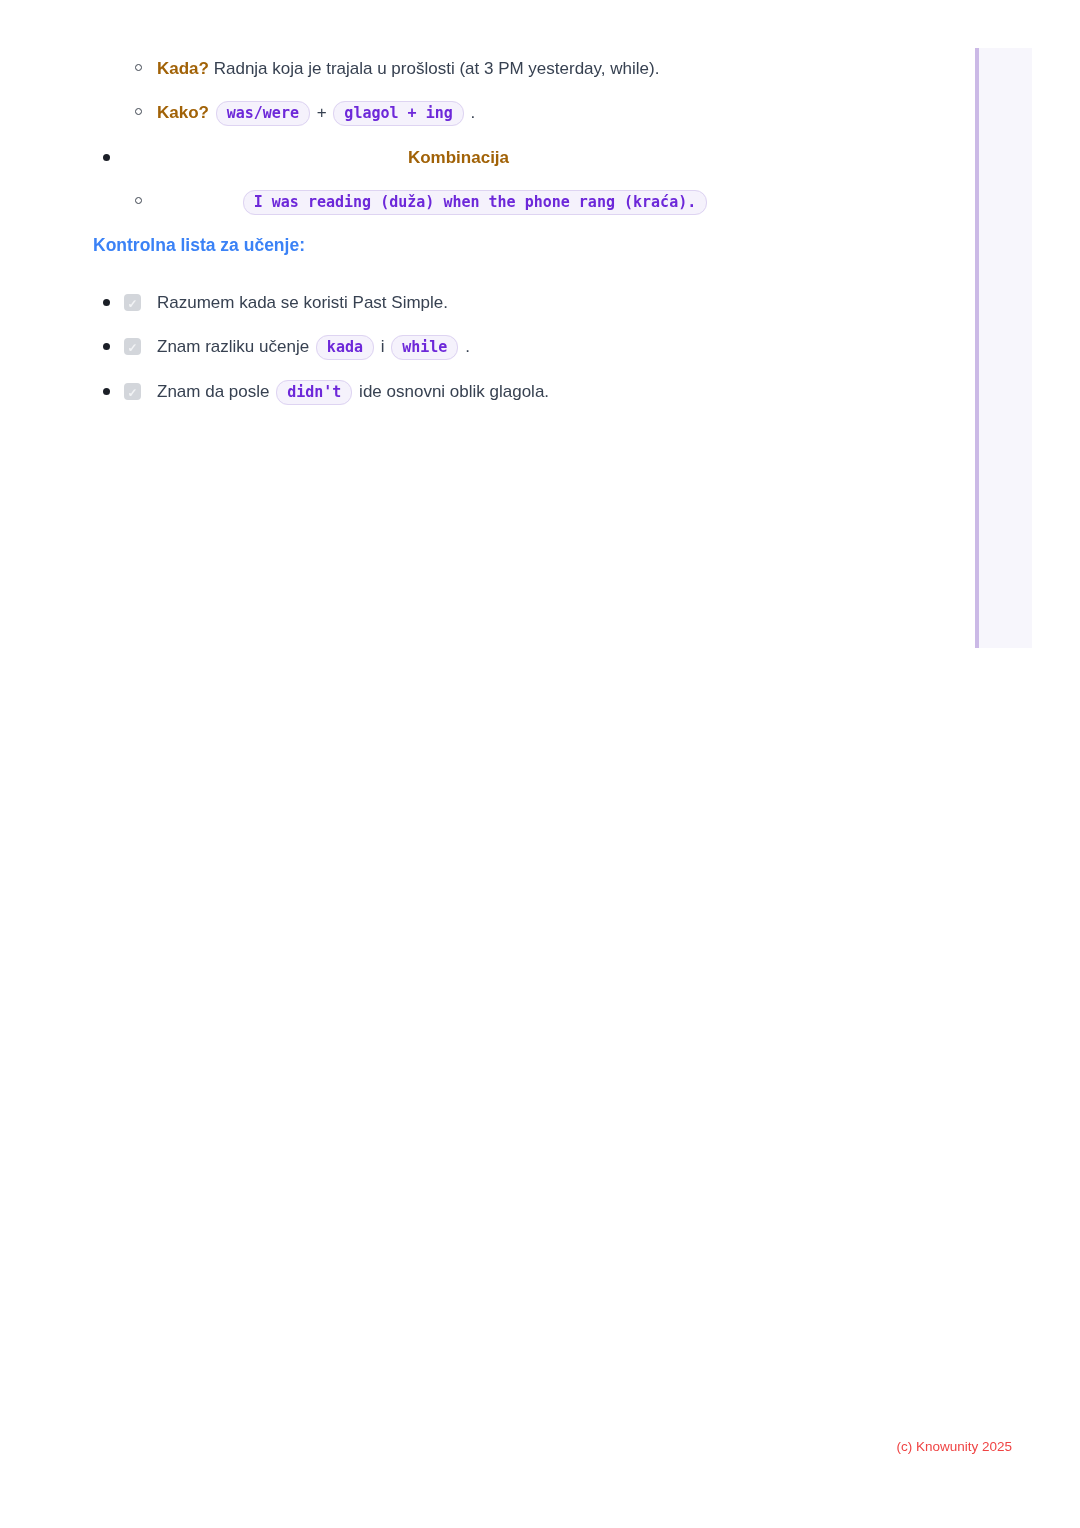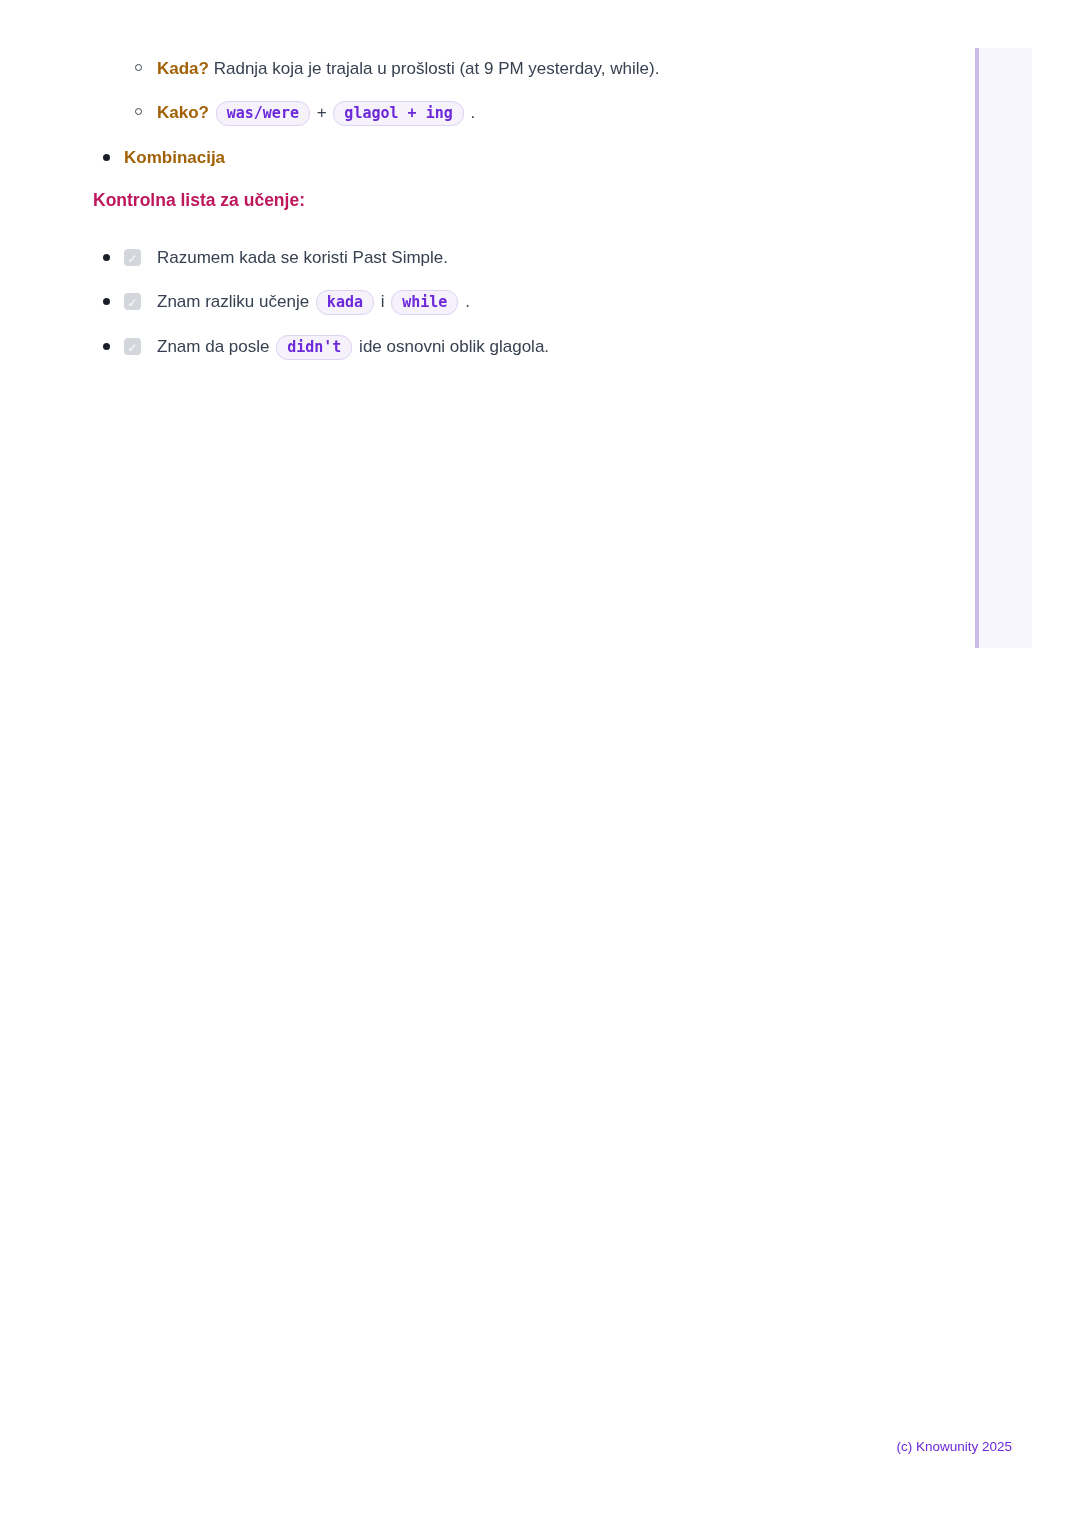--- a/index.html
+++ b/index.html
@@ -51,39 +51,39 @@
     content: ""; position: absolute;
     left: 10px; top: 13px;
     width: 7px; height: 7px;
     background: #1b1f27;
     border-radius: 50%;
   }
 
   .bold-label { font-weight: 700; color: #a16207; }
 
   .nested { margin-top: 11px; }
-  .komb-block { margin-top: 9px; }
+  .komb-block { margin-top: 9px; text-align: center; }
 
   .code {
     font-family: "DejaVu Sans Mono", "Liberation Mono", monospace;
     font-weight: 700;
     font-size: 15px;
     color: #6d28d9;
     background: #f5f2fc;
     border: 1px solid #ded4f2;
     border-radius: 12px;
     padding: 2px 10px 3px 10px;
     margin: 0 2px;
     white-space: nowrap;
   }
 
   .section-heading {
     font-size: 17.5px;
     font-weight: 700;
-    color: #be185d;
+    color: #3b82f6;
     line-height: 22px;
     margin: 15px 0 30px 0;
   }
 
   
   .check-row { display: flex; align-items: flex-start; }
   .check-box {
     flex: 0 0 auto;
     width: 17px; height: 17px;
     border-radius: 4px;
@@ -102,51 +102,54 @@
     transform: translateY(0.5px);
   }
   .check-box[data-checked="false"] .check-glyph { visibility: hidden; }
   .check-text { flex: 1 1 auto; }
 
   .footer {
     position: absolute;
     right: 68px; top: 1439px;
     font-size: 13.5px;
     line-height: 16px;
-    color: #6d28d9;
+    color: #ef4444;
   }
 </style>
 </head>
 <body>
 
 <div class="side-line"></div>
 <div class="side-panel"></div>
 
 <div class="content">
 
   <div class="row sub-row">
     <span class="bold-label">Kada?</span>
-    <span>Radnja koja je trajala u prošlosti (at 9 PM yesterday, while).</span>
+    <span>Radnja koja je trajala u prošlosti (at 3 PM yesterday, while).</span>
   </div>
 
   <div class="row sub-row">
     <span class="bold-label">Kako?</span>
     <span class="code">was/were</span>
     <span>+</span>
     <span class="code">glagol + ing</span>
     <span>.</span>
   </div>
 
   <div class="komb-block">
     <div class="row main-row">
       <span class="bold-label">Kombinacija</span>
     </div>
 
     <div class="nested">
 
+      <div class="row sub-row">
+        <span class="code">I was reading (duža) when the phone rang (kraća).</span>
+      </div>
     </div>
   </div>
 
   <div class="section-heading">Kontrolna lista za učenje:</div>
 
   <div class="row main-row check-row">
     <span class="check-box" data-checked="true">
       <span class="check-glyph">✓</span>
     </span>
     <span class="check-text">

